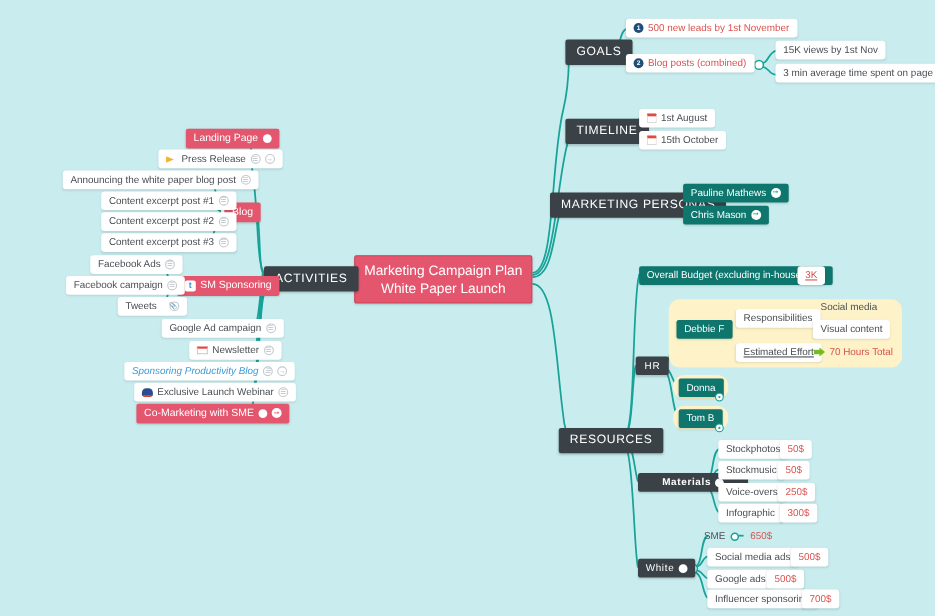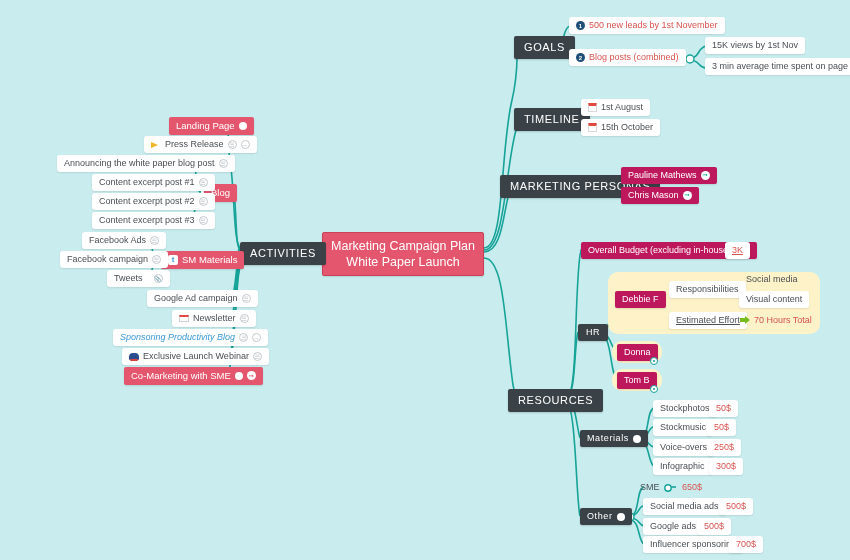--- a/index.html
+++ b/index.html
@@ -35,21 +35,21 @@
     font-size: 11px; letter-spacing: .6px;
     padding: 6px 10px; border-radius: 2px;
     box-shadow: 0 1px 2px rgba(0,0,0,.18);
   }
   .n-pink {
     background: #e4566e; color: #ffffff;
     font-size: 9.5px; padding: 4px 7px; border-radius: 2px;
     box-shadow: 0 1px 2px rgba(0,0,0,.12);
   }
   .n-teal {
-    background: #be185d; color: #ffffff;
+    background: #0f766e; color: #ffffff;
     font-size: 9px; padding: 4px 7px; border-radius: 2px;
     box-shadow: 0 1px 2px rgba(0,0,0,.12);
   }
   .n-white {
     background: #ffffff; color: #4a4f54;
     font-size: 9px; padding: 4px 7px;
     border-radius: 3px;
     box-shadow: 0 1px 2px rgba(0,0,0,.10);
   }
   .n-white.red   { color: #d9534f; }
@@ -314,21 +314,21 @@
   </div>
   <div class="node n-teal" style="left:617px; top:344px;">
     <span>Donna</span>
   </div>
   <span class="chip chip-ring" style="position:absolute; left:650px; top:357px;"></span>
   <div class="node n-teal" style="left:617px; top:372px;">
     <span>Tom B</span>
   </div>
   <span class="chip chip-ring" style="position:absolute; left:650px; top:385px;"></span>
 
-  <div class="node n-dark" style="left:580px; top:430px; font-size:9px; padding:4px 7px;">
+  <div class="node n-dark" style="left:580px; top:430px; font-size:9px; padding:4px 22px;font-weight:bold;">
     <span>Materials</span>
     <span class="chip chip-white"></span>
   </div>
   <div class="node n-white" style="left:653px; top:400px;">
     <span>Stockphotos</span>
   </div>
   <div class="node n-white red" style="left:709px; top:400px;">
     <span>50$</span>
   </div>
   <div class="node n-white" style="left:653px; top:419px;">
@@ -344,21 +344,21 @@
     <span>250$</span>
   </div>
   <div class="node n-white" style="left:653px; top:458px;">
     <span>Infographic</span>
   </div>
   <div class="node n-white red" style="left:709px; top:458px;">
     <span>300$</span>
   </div>
 
   <div class="node n-dark" style="left:580px; top:508px; font-size:9px; padding:4px 7px;">
-    <span>Other</span>
+    <span>White</span>
     <span class="chip chip-white"></span>
   </div>
   <div class="node n-plain" style="left:633px; top:479px;">
     <span>SME</span>
   </div>
   <div class="node n-plain" style="left:675px; top:479px; color:#d9534f;">
     <span>650$</span>
   </div>
   <div class="node n-white" style="left:643px; top:498px;">
     <span>Social media ads</span>
@@ -410,21 +410,21 @@
     <span>Content excerpt post #2</span>
     <span class="chip chip-note">☰</span>
   </div>
   <div class="node n-white" style="left:92px; top:212px;">
     <span>Content excerpt post #3</span>
     <span class="chip chip-note">☰</span>
   </div>
 
   <div class="node n-pink" style="left:161px; top:251px;">
     <span class="ico ico-tw"></span>
-    <span>SM Materials</span>
+    <span>SM Sponsoring</span>
   </div>
   <div class="node n-white" style="left:82px; top:232px;">
     <span>Facebook Ads</span>
     <span class="chip chip-note">☰</span>
   </div>
   <div class="node n-white" style="left:60px; top:251px;">
     <span>Facebook campaign</span>
     <span class="chip chip-note">☰</span>
   </div>
   <div class="node n-white" style="left:107px; top:270px;gap:11px;">

